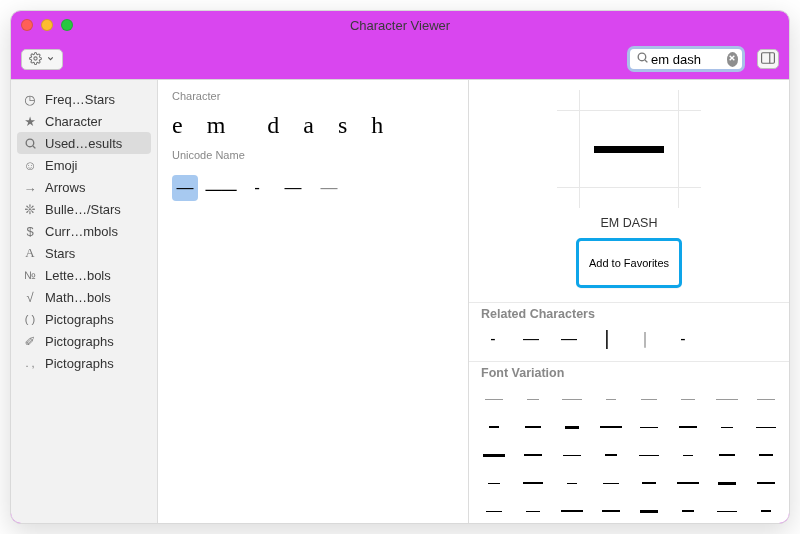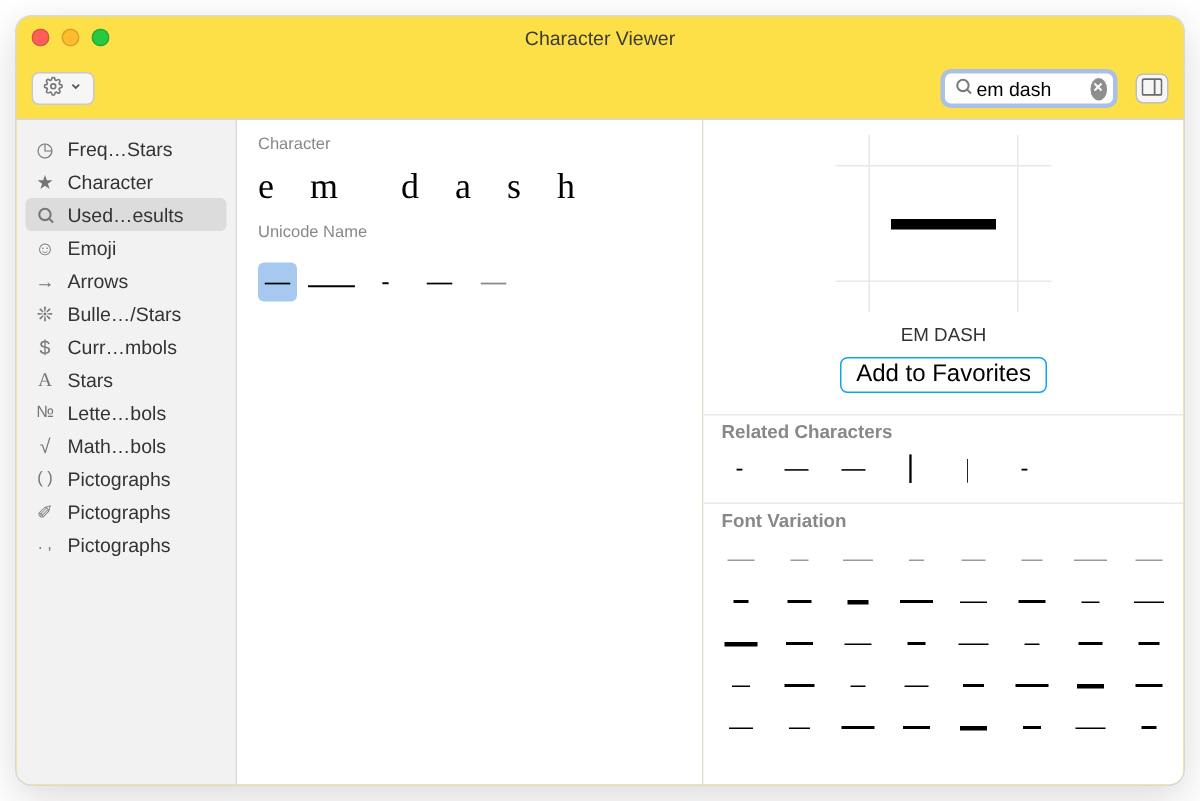--- a/index.html
+++ b/index.html
@@ -12,21 +12,21 @@
     height: 534px;
     overflow: hidden;
   }
   .window {
     width: 780px;
     height: 514px;
     margin: 10px;
     border-radius: 11px;
     border: 1px solid #d9d9d9;
     box-shadow: 0 8px 28px rgba(0,0,0,0.15);
-    background: #fde047;
+    background: #d946ef;
     display: flex;
     flex-direction: column;
     overflow: hidden;
   }
   .titlebar {
     height: 28px;
     display: flex;
     align-items: center;
     padding: 0 10px;
     position: relative;
@@ -102,22 +102,22 @@
   .preview-wrap { display:flex; flex-direction:column; align-items:center; gap:8px; padding-bottom:10px; }
   .glyph-tile {
     width: 144px; height: 118px; position:relative;
     display:flex; align-items:center; justify-content:center;
   }
   .glyph-tile .guide-v { position:absolute; top:0; bottom:0; width:1px; background:#e7e7e7; }
   .glyph-tile .guide-h { position:absolute; left:0; right:0; height:1px; background:#e7e7e7; }
   .big-glyph { width:70px; height:7px; background:#000; position:relative; z-index:1; }
   .char-name { font-size:12.5px; color:#333; }
   .fav-btn {
-    font-size:16px; border:1px solid #0ea5e9; background:#fff; border-radius:5px;
-    padding: 2px 10px; box-shadow: 0 1px 0 rgba(0,0,0,0.03);
+    font-size:11px; border:3px solid #0ea5e9; background:#fff; border-radius:5px;
+    padding: 16px 10px; box-shadow: 0 1px 0 rgba(0,0,0,0.03);
   }
   .subhead {
     font-size:12.5px; color:#888; font-weight:600; padding:4px 12px 6px;
     border-top: 1px solid #e9e9e9; margin-top:4px;
   }
   .related { display:flex; gap:14px; padding:0 12px 6px; align-items:center;}
   .related span { width:24px; text-align:center; font-size:16px; }
   .fontvar {
     padding: 4px 10px 0 12px;
   }

